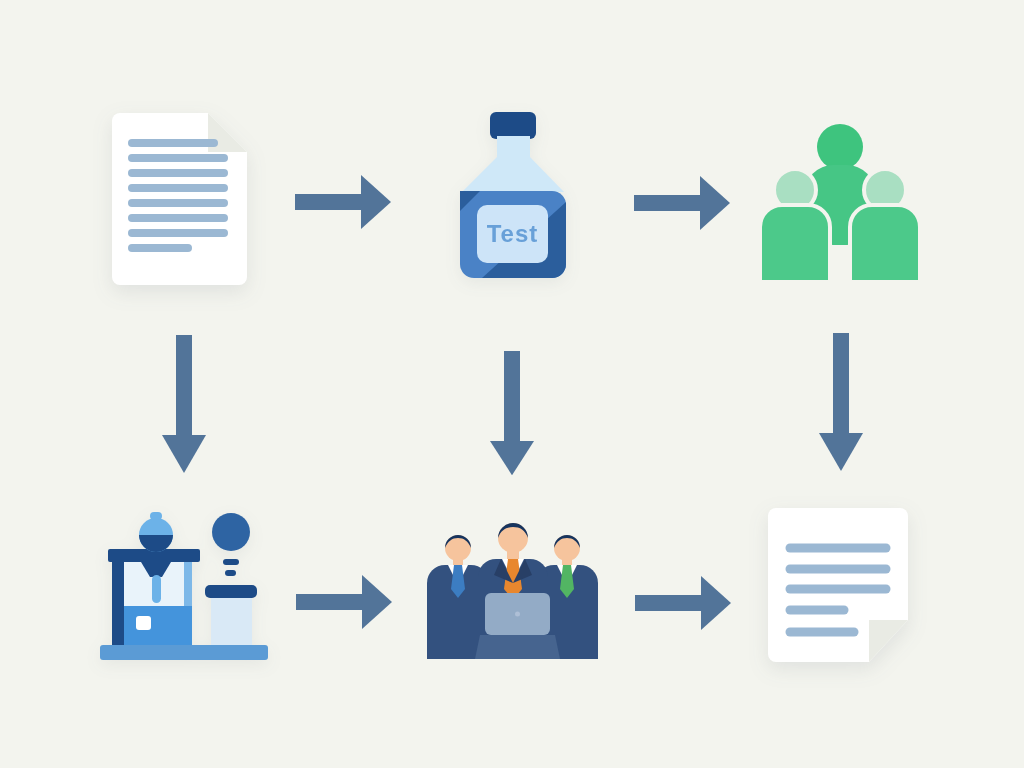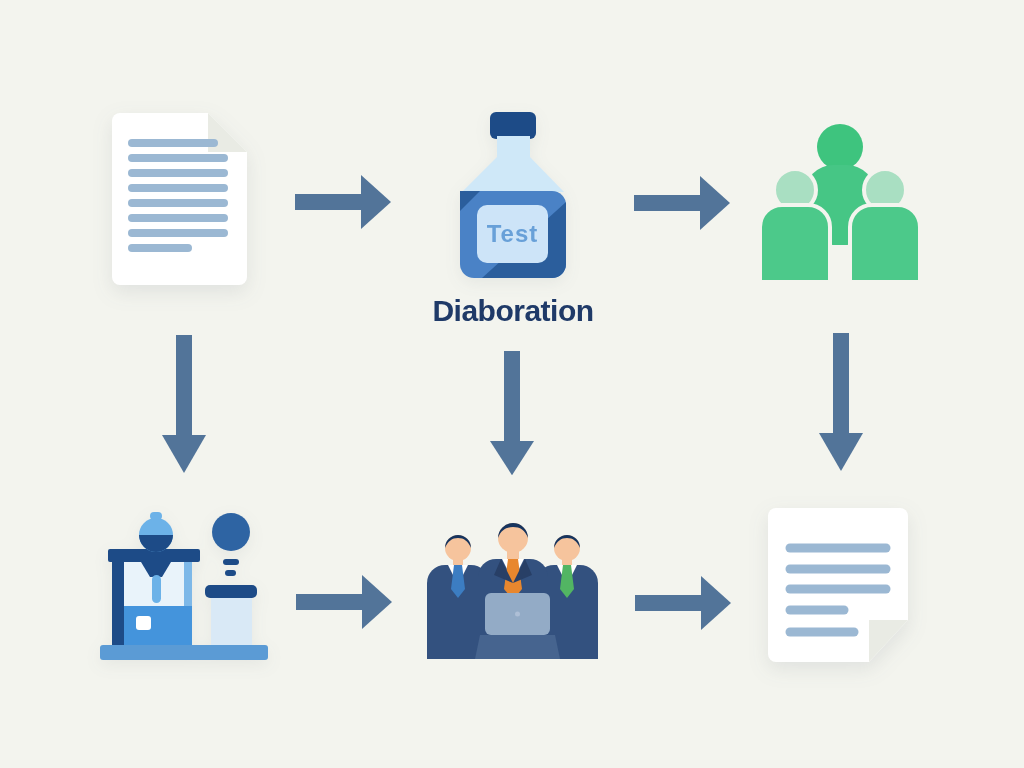--- a/index.html
+++ b/index.html
@@ -82,21 +82,20 @@
       <rect class="navy" x="30" y="0" width="46" height="27" rx="6"></rect>
       <path class="bottle-light" d="M37,24 H70 V45 L104,80 H2 L37,45 Z"></path>
       <rect class="bottle-body" x="0" y="79" width="106" height="87" rx="14"></rect>
       <path class="bottle-shade" d="M106,90 V152 a14,14 0 0 1 -14,14 H22 Z"></path>
       <path class="bottle-shade" d="M0,79 H20 L0,99 Z"></path>
       <rect class="label-bg" x="17" y="93" width="71" height="58" rx="10"></rect>
       <text class="label-text" x="52.5" y="130" text-anchor="middle">Test</text>
     </svg>
   </div>
 
-  <div class="flow-label">Diaboration</div>
 
   <div class="node" style="left:752px;top:120px;">
     <svg width="176" height="163" viewBox="0 0 176 163">
       <circle class="green-back" cx="88" cy="27" r="23"></circle>
       <rect class="green-back-body" x="53" y="45" width="70" height="80" rx="28"></rect>
       <circle class="green-head" cx="43" cy="70" r="21"></circle>
       <circle class="green-head" cx="133" cy="70" r="21"></circle>
       <path class="green-front" d="M8,162 v-55 a22,22 0 0 1 22,-22 h26 a22,22 0 0 1 22,22 v55 z"></path>
       <path class="green-front" d="M98,162 v-55 a22,22 0 0 1 22,-22 h26 a22,22 0 0 1 22,22 v55 z"></path>
     </svg>

